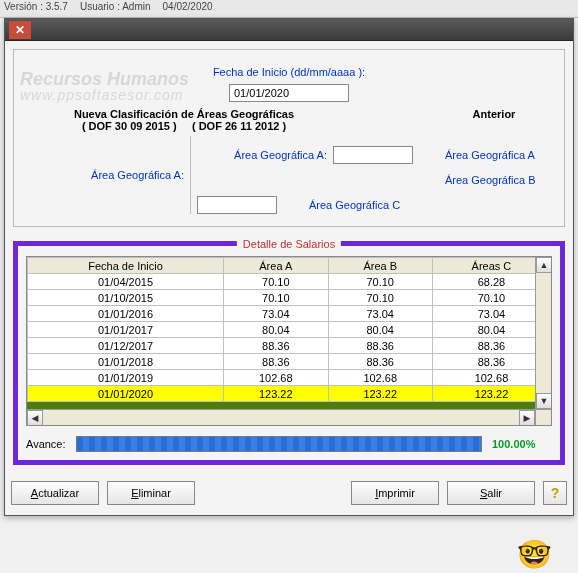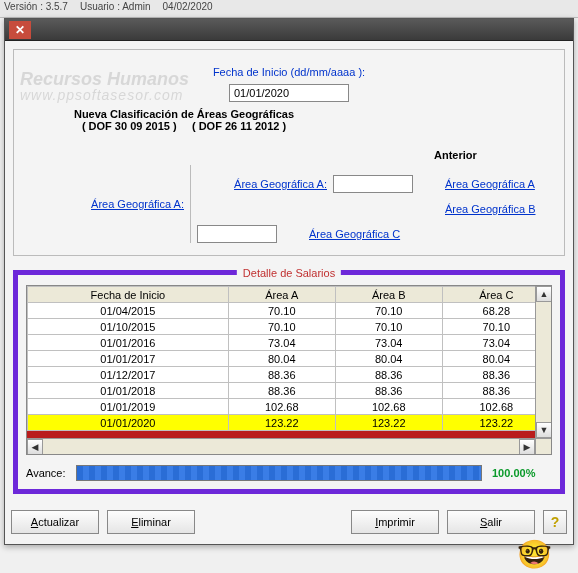--- a/index.html
+++ b/index.html
@@ -93,39 +93,39 @@
     align-items: center;
     gap: 6px;
     margin-top: 10px;
   }
   .area-row .label { width: 130px; text-align: right; }
   .tiny-input {
     width: 80px; height: 18px;
     border: 1px solid #888; background: #fff;
     font-size: 11px; padding: 0 4px;
   }
-  .link-blue { color: #0033cc; text-decoration: underline; }
+  .link-blue { color: #0033cc; }
   .group {
     border: 5px solid #6d28d9;
     margin-top: 14px;
     padding: 10px 8px 8px;
     position: relative;
   }
   .group-title {
     position: absolute;
     top: -8px; left: 50%;
     transform: translateX(-50%);
     background: #f4f4f4;
     padding: 0 6px;
     color: #c03030;
     font-size: 11px;
   }
   .grid-wrap {
     border: 1px solid #888;
-    background: #b91c1c;
+    background: #4d7c0f;
     height: 170px;
     overflow: hidden;
     position: relative;
   }
   table {
     border-collapse: collapse;
     width: 100%;
     font-size: 11px;
   }
   th, td {
@@ -255,21 +255,21 @@
       <div class="header-row">
         <div style="width:320px; text-align:center;">
           <div class="bold">Nueva Clasificación de Áreas Geográficas</div>
           <div>
             <span class="bold">( DOF 30 09 2015 )</span>
             &nbsp;&nbsp;&nbsp;
             <span class="bold">( DOF 26 11 2012 )</span>
           </div>
         </div>
         <div style="flex:1"></div>
-        <div style="width:120px; margin-top:41px;">
+        <div style="width:120px; text-align:center;">
           <div class="bold">Anterior</div>
         </div>
       </div>
 
       <div class="top-geo-block">
         <div style="width:160px; display:flex; align-items:center; justify-content:flex-end;">
           <span class="link-blue">Área Geográfica A:</span>
         </div>
         <div style="border-left:1px solid #bbb; margin:0 6px;"></div>
         <div style="flex:1;">
@@ -296,21 +296,21 @@
 
     <div class="group">
       <div class="group-title">Detalle de Salarios</div>
       <div class="grid-wrap">
         <table>
           <thead>
             <tr>
               <th>Fecha de Inicio</th>
               <th>Área A</th>
               <th>Área B</th>
-              <th>Área C</th>
+              <th>Áreas C</th>
             </tr>
           </thead>
           <tbody id="grid-body">
               <tr>
                 <td>01/04/2015</td>
                 <td>70.10</td>
                 <td>70.10</td>
                 <td>68.28</td>
               </tr>
               <tr>

